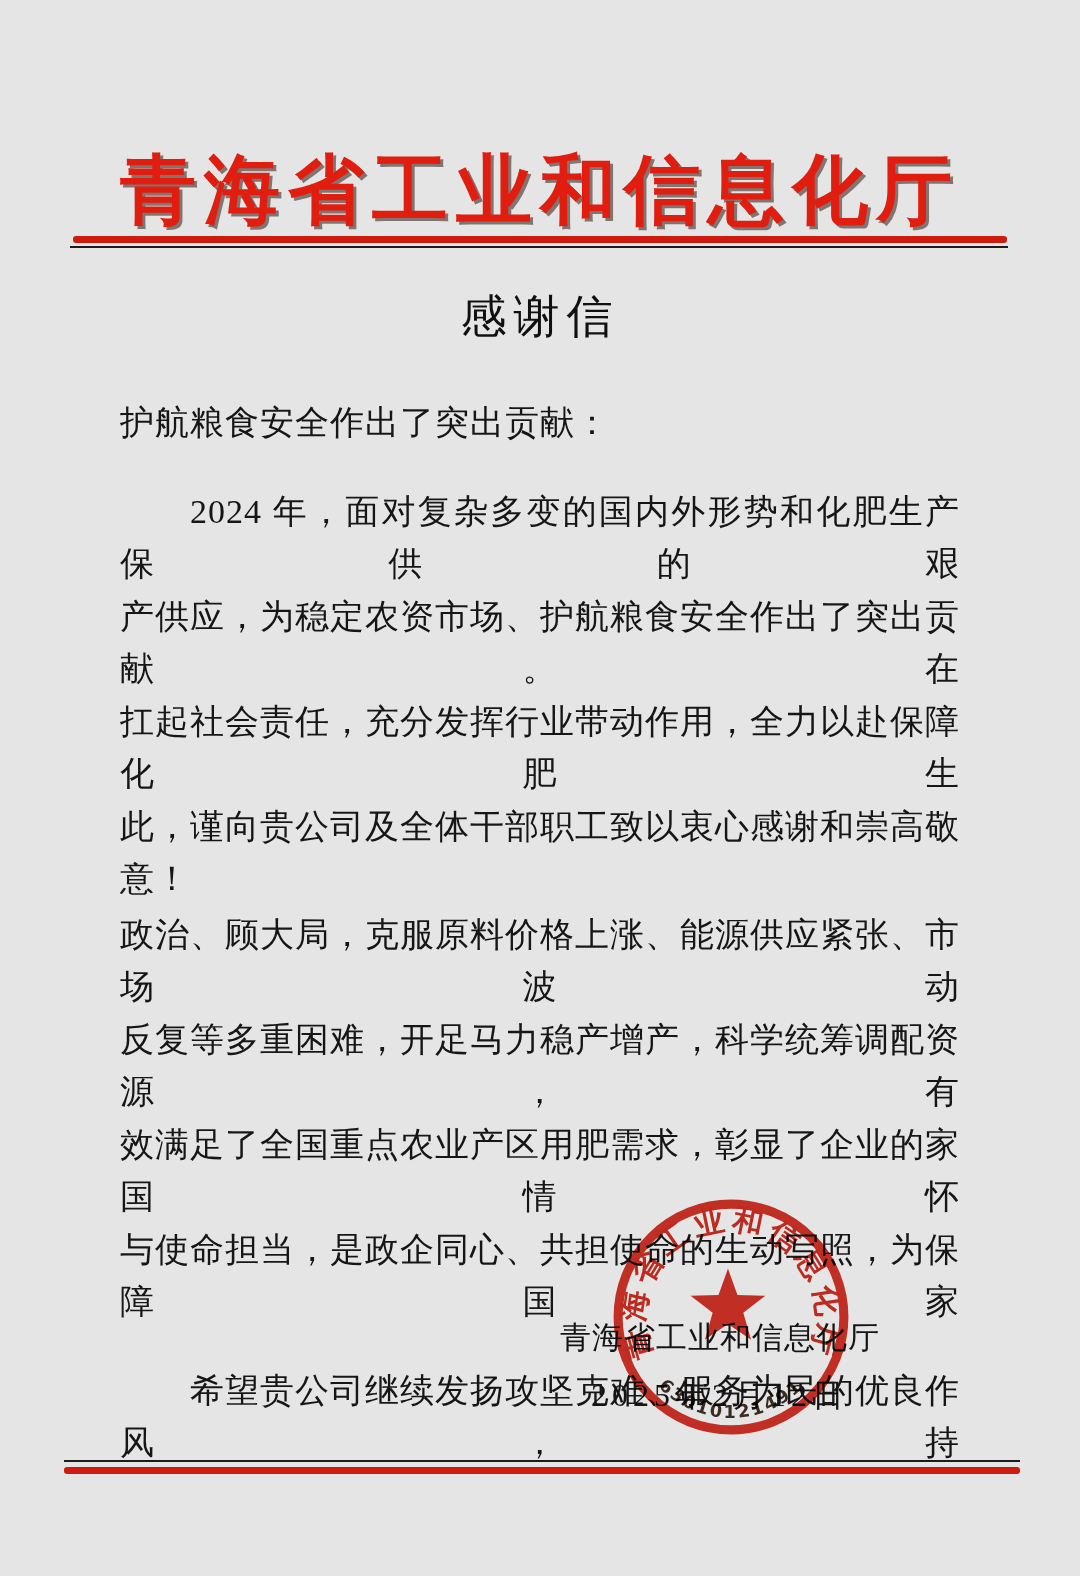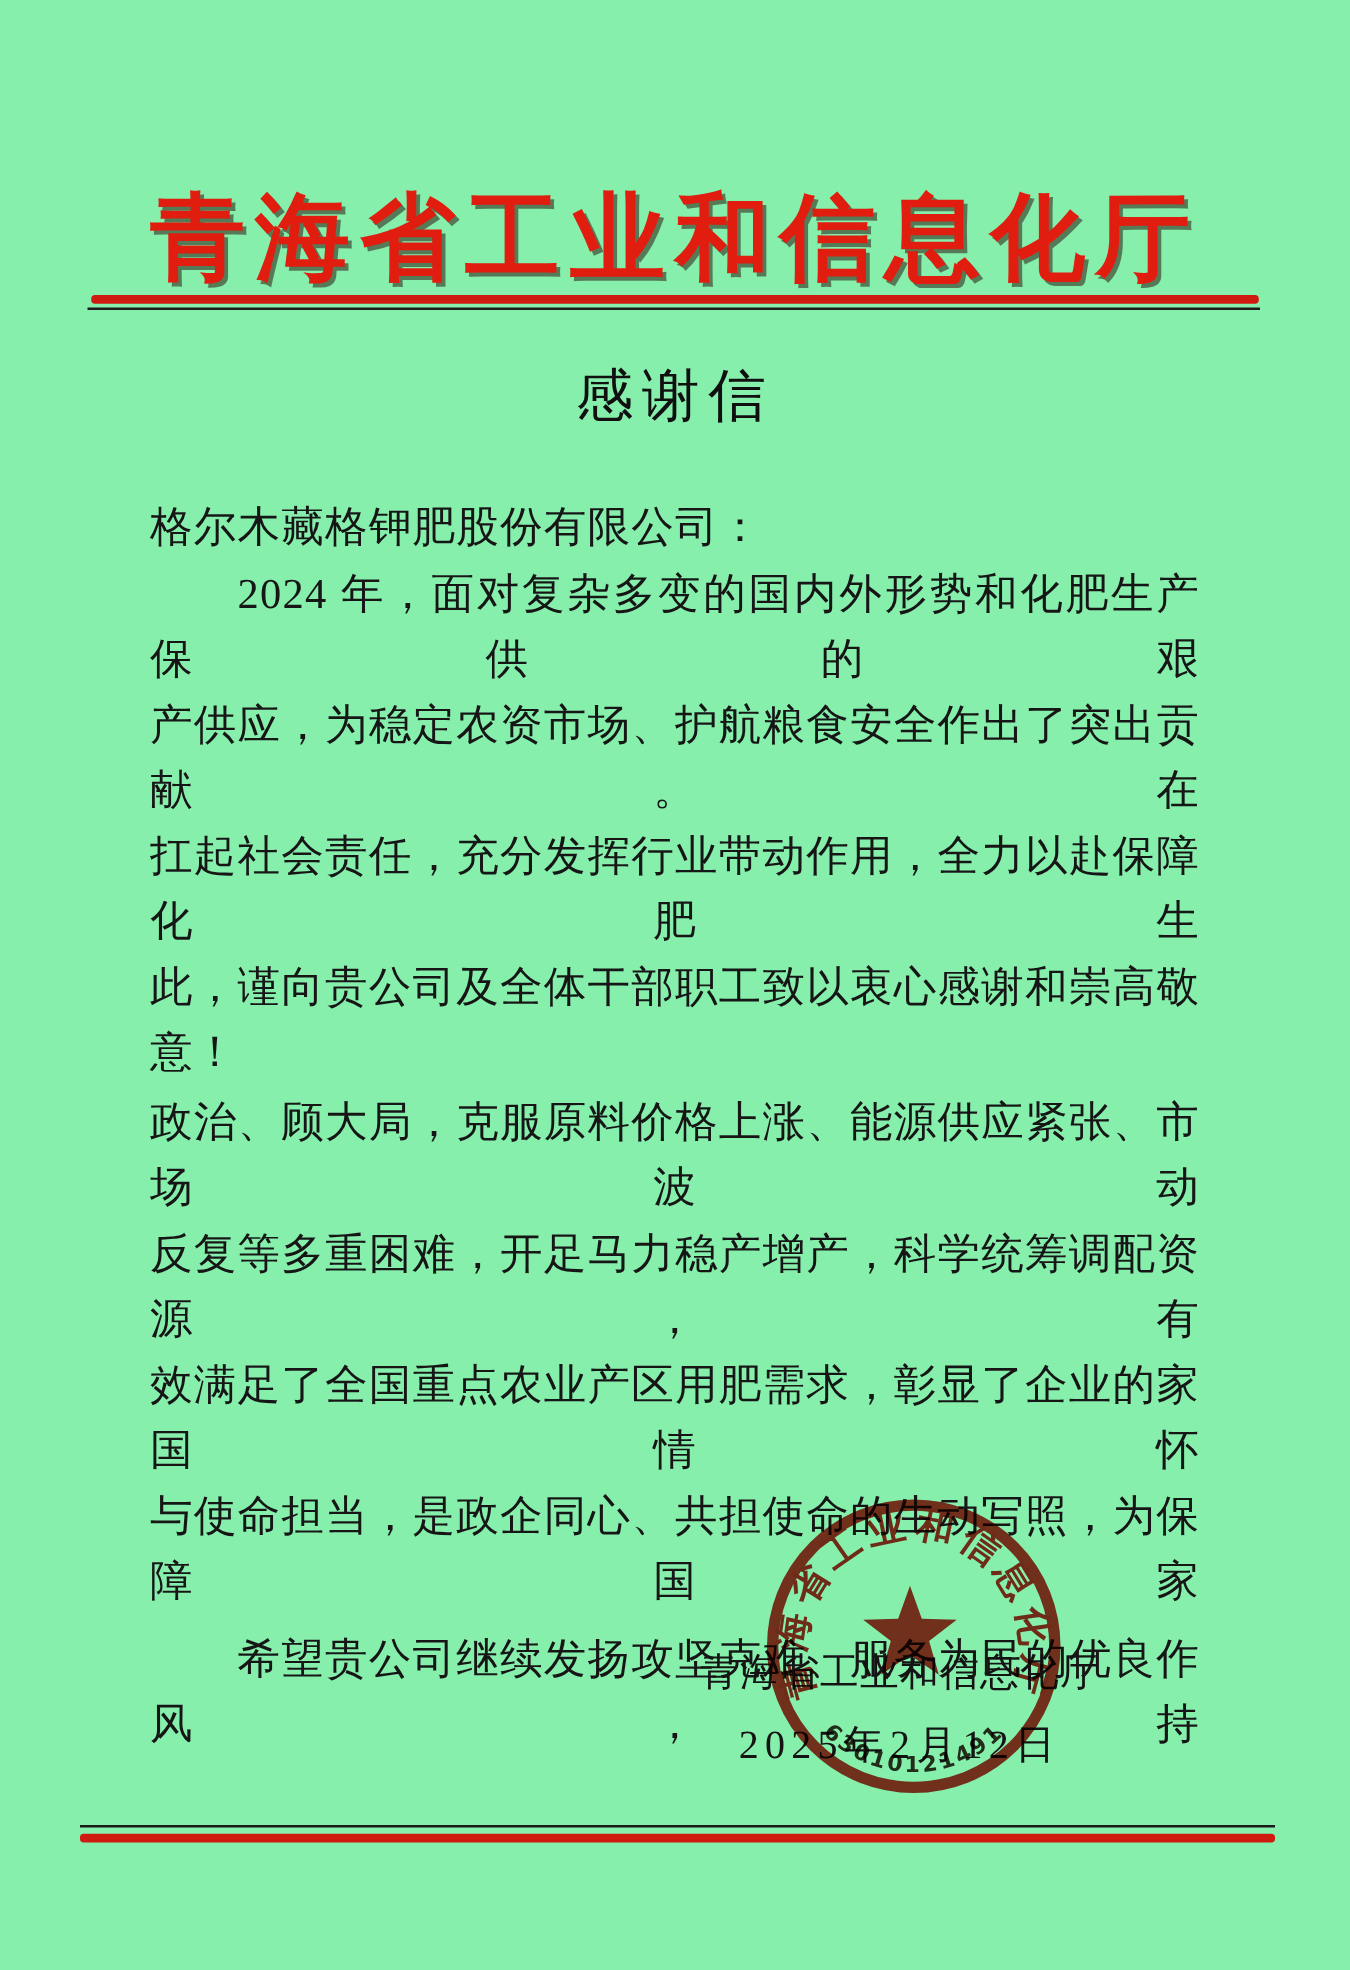--- a/index.html
+++ b/index.html
@@ -1,20 +1,20 @@
 <!DOCTYPE html>
 <html><head>
 <meta charset="utf-8">
 <style>
   html, body { margin: 0; padding: 0; background: #ffffff; }
   .page {
     position: relative;
     width: 1080px;
     height: 1576px;
-    background: #86efac;
+    background: #e5e5e5;
     overflow: hidden;
     font-family: "Liberation Serif", "DejaVu Serif", serif;
     color: #161616;
   }
 
   
   .letterhead {
     position: absolute;
     top: 140px; left: 0;
     width: 100%;
@@ -50,21 +50,21 @@
     left: 120px; top: 397px;
     width: 840px;
     font-size: 34px;
   }
   .line {
     line-height: 52.5px;
     text-align: justify;
     text-align-last: justify;
     letter-spacing: 1px;
   }
-  .line.indent { text-indent: 70px; }
+  .line.indent { text-indent: 70px; margin-top: 36px; }
   .line.last   { text-align-last: left; }
   .para-2 { margin-top: 3px; }
   .para-3 { margin-top: 9px; }
 
   
   .sign-block {
     position: absolute;
     left: 540px; top: 1318px;
     width: 360px;
     text-align: center;
@@ -102,21 +102,21 @@
 
 <div class="page">
 
   <div class="letterhead">青海省工业和信息化厅</div>
   <div class="rule rule-red-top"></div>
   <div class="rule rule-black-top"></div>
 
   <div class="doc-title">感谢信</div>
 
   <div class="letter-body">
-    <div class="line last">格尔木藏格钾肥股份有限公司：</div>
+    <div class="line last">护航粮食安全作出了突出贡献：</div>
 
     <div class="para para-1">
       <div class="line indent">2024 年，面对复杂多变的国内外形势和化肥生产保供的艰</div>
       <div class="line">产供应，为稳定农资市场、护航粮食安全作出了突出贡献。在</div>
       <div class="line">扛起社会责任，充分发挥行业带动作用，全力以赴保障化肥生</div>
       <div class="line last">此，谨向贵公司及全体干部职工致以衷心感谢和崇高敬意！</div>
     </div>
 
     <div class="para para-2">
       <div class="line">政治、顾大局，克服原料价格上涨、能源供应紧张、市场波动</div>

